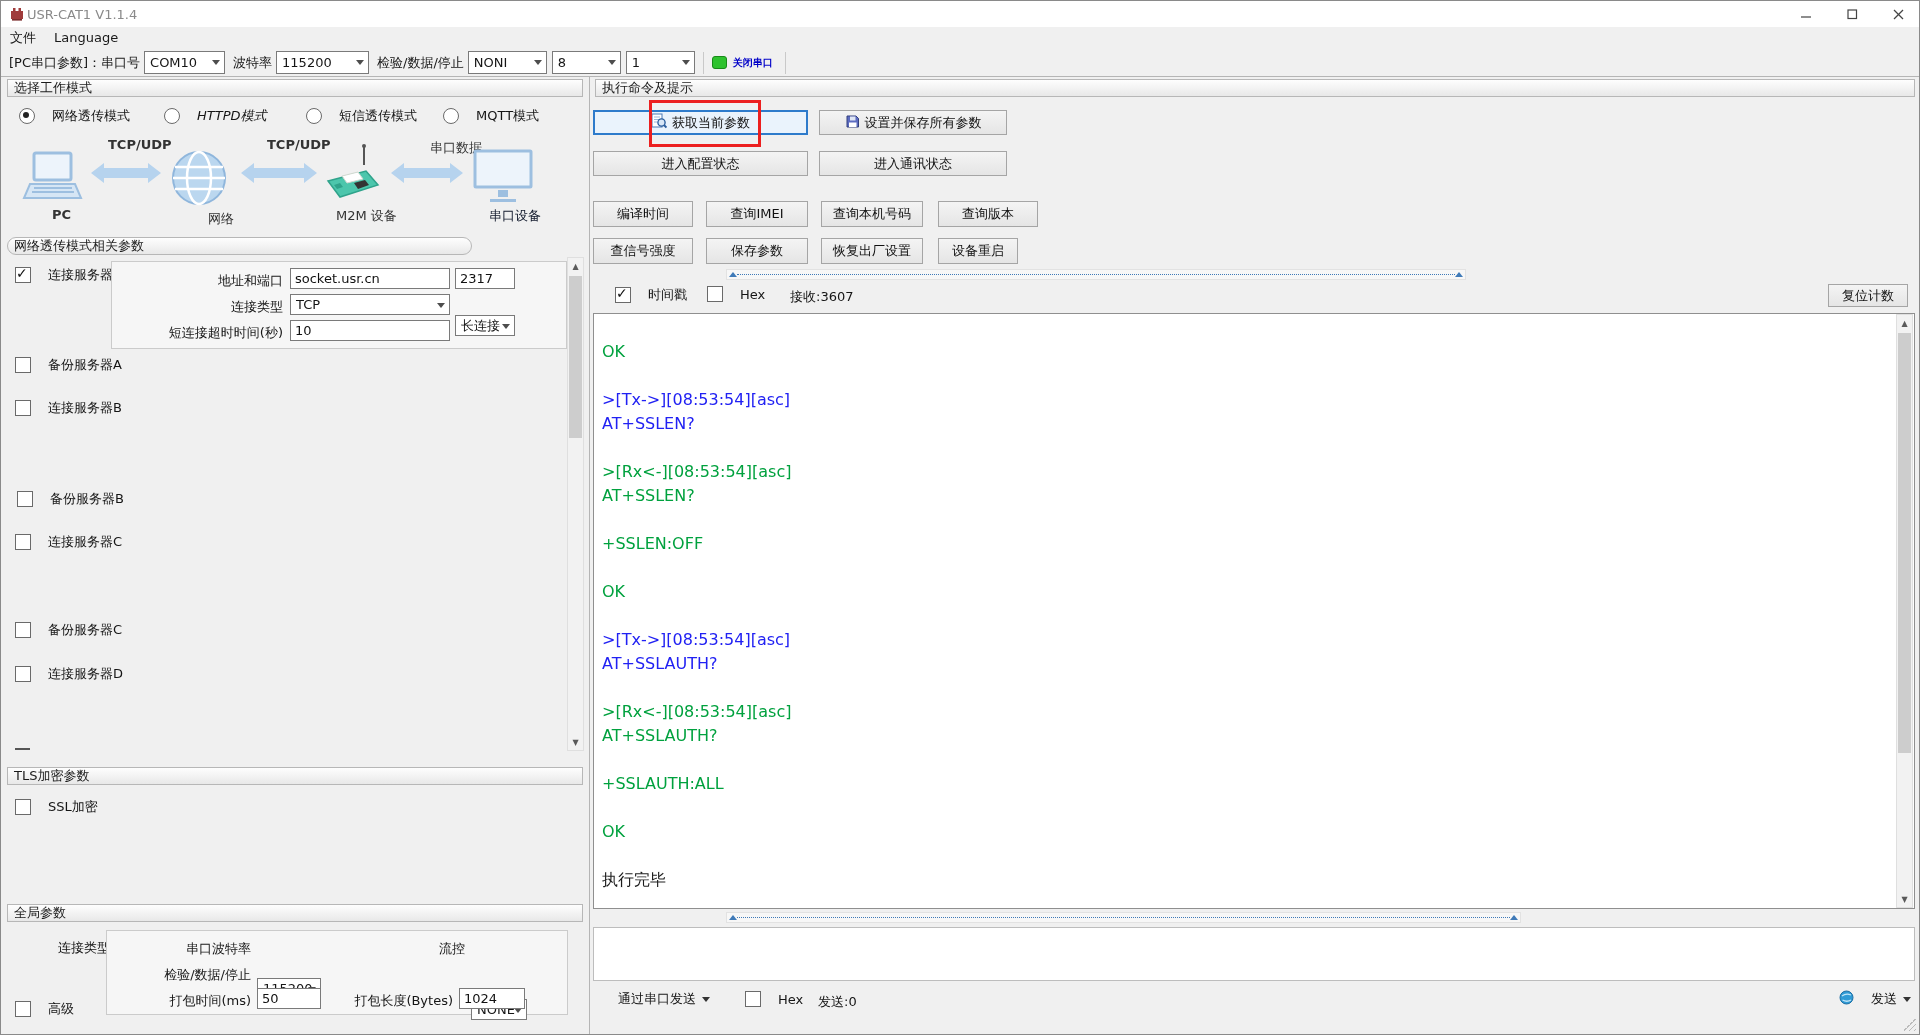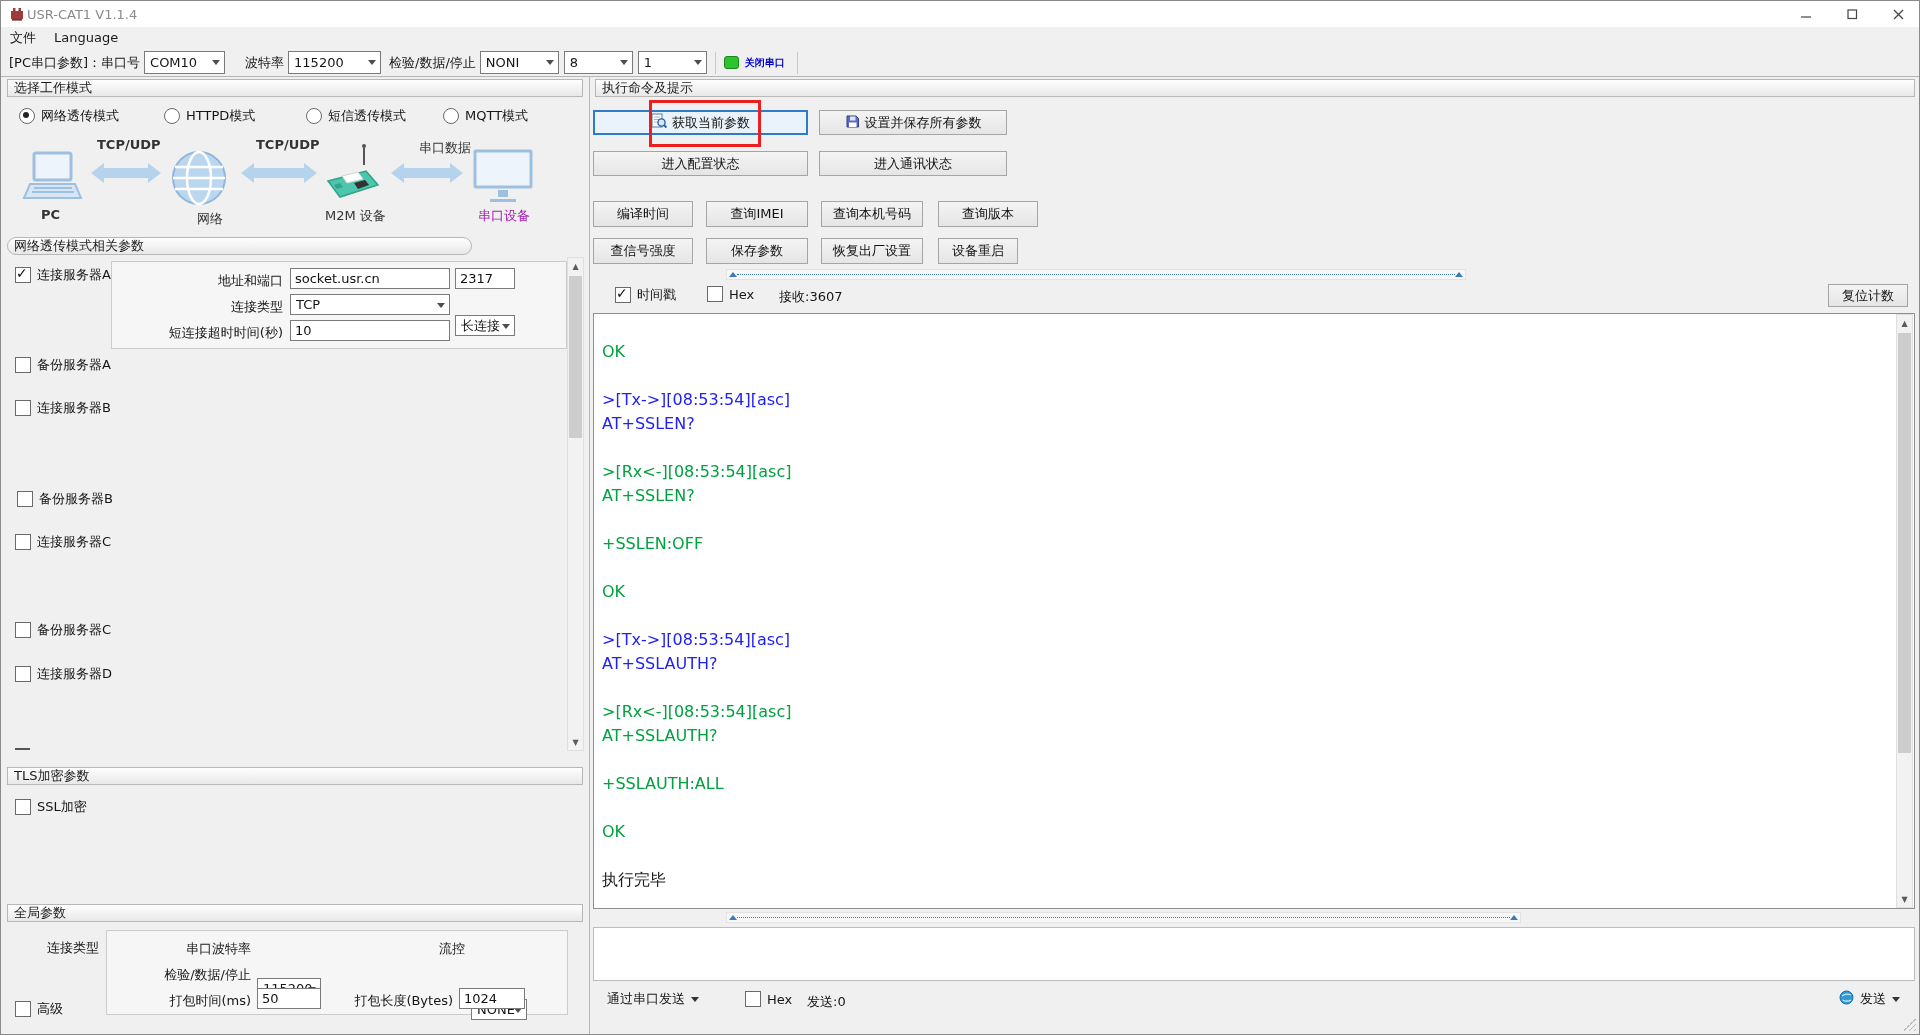--- a/index.html
+++ b/index.html
@@ -26,21 +26,21 @@
   .indicator{width:13px;height:11px;border-radius:3px;background:var(--indicator-green,#2EC22E);border:1px solid #188a18;margin-right:6px;}
   .close-link{color:var(--link-blue,#0000C8);font-weight:bold;font-size:10px;}
   .hline{background:#b5b5b5;}
   
   .ghdr{height:18px;background:linear-gradient(#fefefe,#e8e8e8);border:1px solid #b7b7b7;line-height:16px;padding-left:6px;font-size:13px;color:#1a1a1a;}
   
   .radio{width:14px;height:14px;border:1px solid #6a6a6a;border-radius:50%;background:#fff;display:inline-block;position:relative;}
   .radio.checked::after{content:"";position:absolute;left:3px;top:3px;width:6px;height:6px;border-radius:50%;background:#222;}
   .cb{width:14px;height:14px;border:1px solid #6a6a6a;background:#fff;display:inline-block;position:relative;}
   .cb.checked::after{content:"✓";position:absolute;left:0px;top:-3px;font-size:14px;color:#111;}
-  .lbl{white-space:nowrap;}
+  .lbl{white-space:nowrap;margin-left:11px;}
   .ctl-row{display:flex;align-items:center;gap:6px;}
   
   .fieldbox{background:#f6f6f6;border:1px solid #cbcbcb;}
   .flabel{text-align:right;white-space:nowrap;}
   .tb{background:#fff;border:1px solid #7a7a7a;height:21px;font:inherit;padding:0 4px;box-sizing:border-box;color:#111;}
   
   .btn{background:linear-gradient(#f4f4f4,#e5e5e5);border:1px solid #a5a5a5;font:inherit;font-size:13px;color:#111;display:flex;align-items:center;justify-content:center;gap:5px;cursor:default;}
   .btn.focus{background:#eaf3fc;border:2px solid var(--focus-blue,#2E7BCB);}
   .red-annotation{border:3px solid var(--annotation-red,#EC1F1F);background:transparent;z-index:6;pointer-events:none;}
   
@@ -99,21 +99,21 @@
     <span class="menu-item">文件</span>
     <span class="menu-item">Language</span>
   </div>
 
   <div class="abs toolbar">
     <span class="tlabel">[PC串口参数]：串口号</span>
     <div class="combo" style="width:58px;">
         <span>COM10</span>
         <span class="caret"></span>
       </div>
-    <span class="tlabel" style="margin-left:20px;">波特率</span>
+    <span class="tlabel" style="margin-left:8px;">波特率</span>
     <div class="combo" style="width:70px;">
         <span>115200</span>
         <span class="caret"></span>
       </div>
     <span class="tlabel" style="margin-left:8px;">检验/数据/停止</span>
     <div class="combo" style="width:56px;">
         <span>NONI</span>
         <span class="caret"></span>
       </div>
     <div class="combo" style="width:46px;margin-left:5px;">
@@ -131,21 +131,21 @@
   </div>
   <div class="abs hline" style="left:0;top:75px;width:1920px;height:1px;"></div>
   <div class="abs" style="left:588px;top:76px;width:1px;height:959px;background:#b5b5b5;"></div>
 
   <div class="abs ghdr" style="left:6px;top:78px;width:576px;">选择工作模式</div>
 
   <div class="abs ctl-row" style="left:18px;top:106px;">
     <span class="radio checked"></span>
     <span class="lbl">网络透传模式</span>
   </div>
-  <div class="abs ctl-row" style="left:163px;top:106px;">
+  <div class="abs ctl-row" style="left:163px;top:106px;font-style:italic;">
     <span class="radio"></span>
     <span class="lbl">HTTPD模式</span>
   </div>
   <div class="abs ctl-row" style="left:305px;top:106px;">
     <span class="radio"></span>
     <span class="lbl">短信透传模式</span>
   </div>
   <div class="abs ctl-row" style="left:442px;top:106px;">
     <span class="radio"></span>
     <span class="lbl">MQTT模式</span>
@@ -196,21 +196,21 @@
   <div class="abs" style="left:470px;top:148px;">
     <svg width="64" height="58">
         <rect x="4" y="2" width="56" height="36" rx="1" fill="#EDF4FB" stroke="#9DBFE0" stroke-width="3"></rect>
         <rect x="27" y="41" width="10" height="7" fill="#9DBFE0"></rect>
         <rect x="19" y="50" width="26" height="3" fill="#9DBFE0"></rect>
       </svg>
   </div>
   <div class="abs lbl" style="left:40px;top:206px;font-weight:bold;color:#333;">PC</div>
   <div class="abs lbl" style="left:196px;top:209px;color:#333;">网络</div>
   <div class="abs lbl" style="left:324px;top:206px;color:#333;">M2M 设备</div>
-  <div class="abs lbl" style="left:477px;top:206px;color:#a21caf;">串口设备</div>
+  <div class="abs lbl" style="left:477px;top:206px;color:#0f172a;">串口设备</div>
 
   <div class="abs ghdr" style="left:6px;top:236px;width:465px;border-radius:9px;">网络透传模式相关参数</div>
 
   <div class="abs ctl-row" style="left:14px;top:265px;">
     <span class="cb checked"></span>
     <span class="lbl">连接服务器A</span>
   </div>
 
   <div class="abs fieldbox" style="left:110px;top:260px;width:456px;height:88px;"></div>
   <div class="abs flabel" style="left:112px;top:271px;width:170px;">地址和端口</div>

